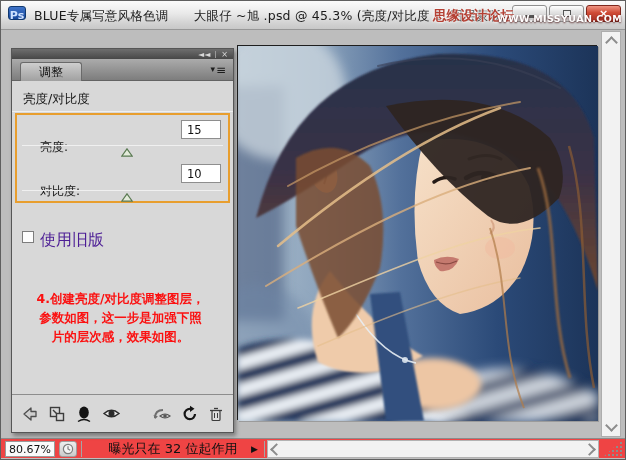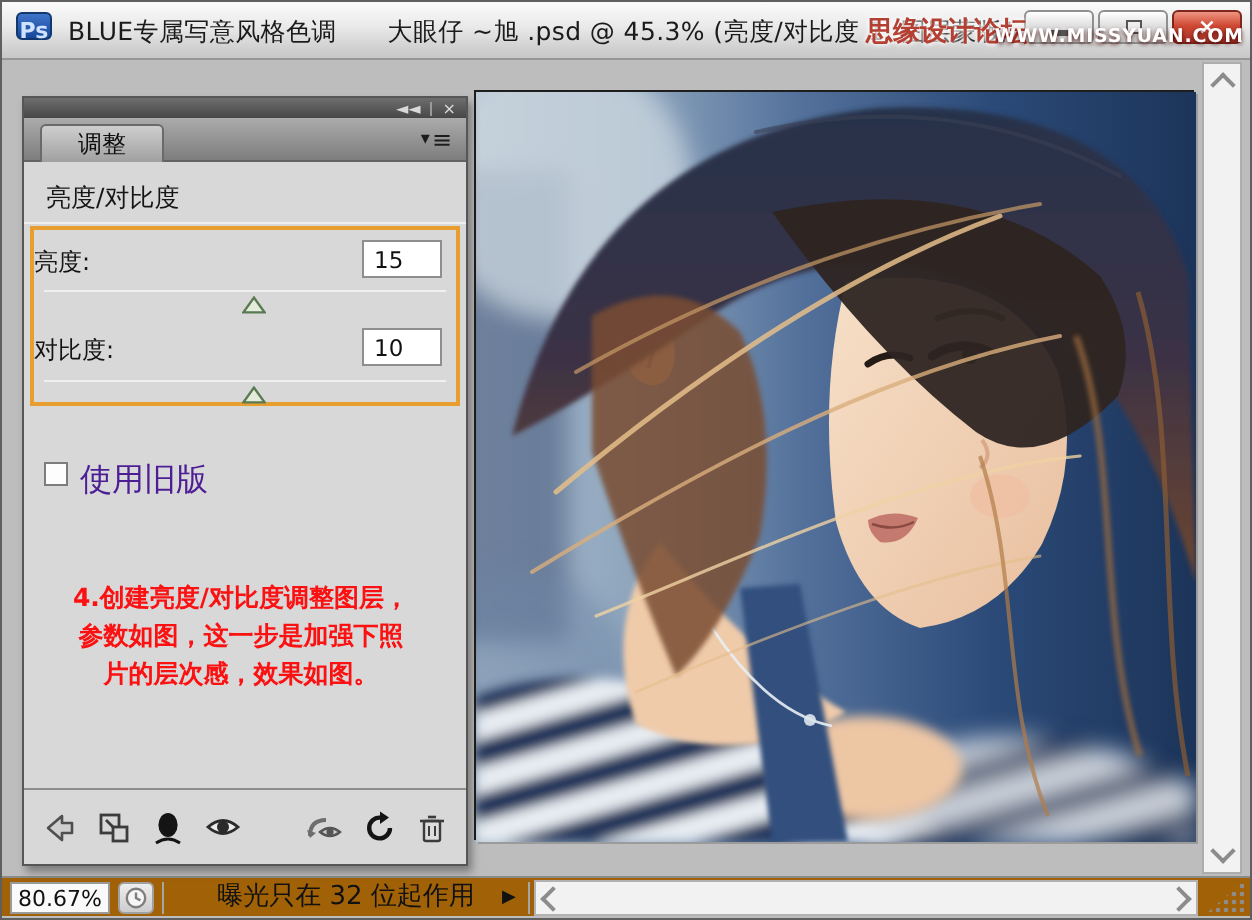--- a/index.html
+++ b/index.html
@@ -58,41 +58,41 @@
      background:linear-gradient(#cecece,#a0a0a0); border:1px solid #6a6a6a; border-bottom:none;
      border-radius:3px 3px 0 0; font-size:12px; color:#101010; text-align:center; line-height:18px; }
   .panel-menu{ position:absolute; right:7px; top:4px; color:#1d1d1d; font-size:12px; cursor:default; }
   .panel-menu .arrow{ font-size:9px; vertical-align:2px; margin-right:1px; }
   .panel-body{ position:relative; height:351px; background:#d8d8d8; }
   .heading{ position:absolute; left:11px; top:10px; font-size:12.5px; color:#161616; }
   .sep{ position:absolute; left:0; right:0; top:30px; height:1px; background:#9c9c9c;
      border-bottom:1px solid #efefef; }
   .orange-box{ position:absolute; left:3px; top:32px; width:215px; height:90px;
      border:2px solid #e89e2e; }
-  .f-label{ position:absolute; left:0; font-size:12px; color:#141414; }
+  .f-label{ position:absolute; left:23px; font-size:12px; color:#141414;margin-top:16px; }
   .val-box{ position:absolute; right:7px; width:40px; height:19px; background:#fff;
      border:1px solid #8e8e8e; font-size:11.5px; font-family:"DejaVu Sans",sans-serif;
      color:#111; padding:0 0 0 5px; }
   .track{ position:absolute; left:5px; right:5px; height:1px; background:#6d6d6d;
      border-bottom:1px solid #f0f0f0; }
   .thumb{ position:absolute; left:calc(52% - 6px); width:12px; height:9px; }
   .cb{ position:absolute; left:10px; top:150px; width:12px; height:12px; background:#fdfdfd;
      border:1px solid #7d7d7d; }
   .cb-label{ position:absolute; left:28px; top:149px; font-size:16px; color:#4c1d95; }
   .note{ position:absolute; left:0; right:4px; top:208px; text-align:center;
      color:#fb1111; font-size:12.5px; font-weight:bold; line-height:19px; }
   .icon-bar{ position:absolute; left:0; right:0; bottom:0; height:38px;
      border-top:1px solid #8d8d8d; display:flex; align-items:center; padding:0 9px; gap:9px;
      background:#d8d8d8; }
   .pbtn{ width:22px; height:20px; display:flex; align-items:center; justify-content:center; }
   .pbtn.gap{ margin-left:22px; }
 
   
   .statusbar{ position:absolute; left:0; top:437px; width:100%; height:20px;
-     background:#a16207; border-top:1px solid #8b8b8b; }
+     background:#ef4444; border-top:1px solid #8b8b8b; }
   .zoom-field{ position:absolute; left:4px; top:2px; width:50px; height:16px;
      background:#fafafa; border:1px solid #9a9a9a; font-size:11px; color:#111;
      font-family:"DejaVu Sans",sans-serif; padding:0 3px; }
   .status-icn{ position:absolute; left:58px; top:2px; width:18px; height:16px;
      background:linear-gradient(#eee,#ccc); border:1px solid #a0a0a0; border-radius:3px;
      display:flex; align-items:center; justify-content:center; }
   .status-field{ position:absolute; left:80px; top:2px; width:184px; height:16px;
      font-size:13px; color:#111; text-align:center; line-height:16px;
      border-right:1px solid #a5a5a5; border-left:1px solid #a5a5a5; }
   .status-expand{ position:absolute; left:250px; top:2px; font-size:9px; color:#111; line-height:16px; }

